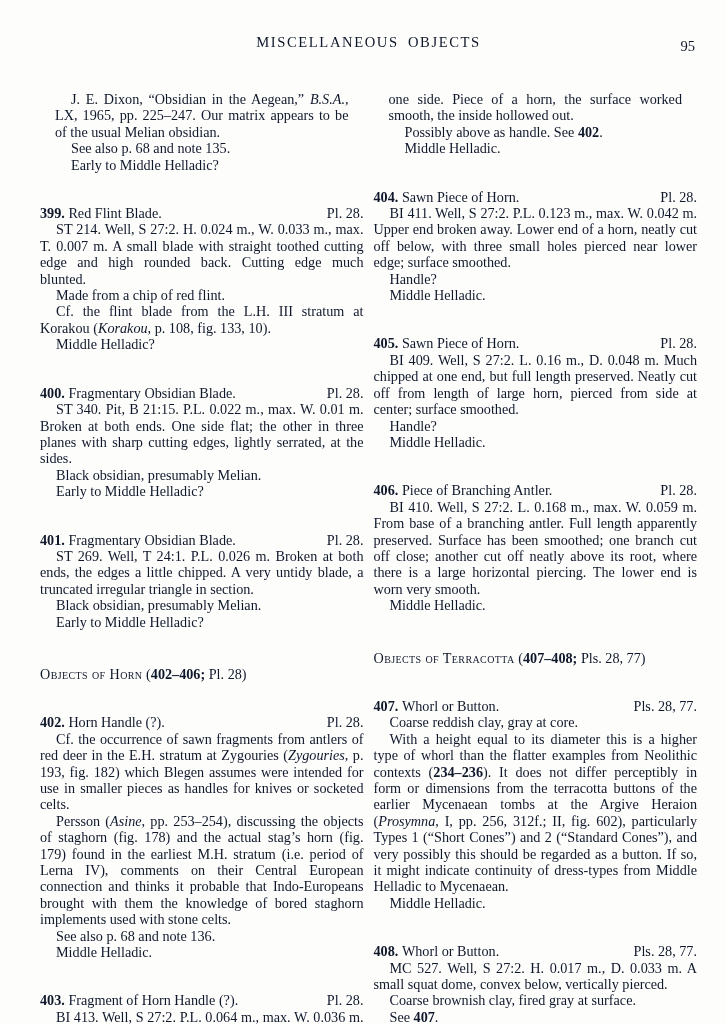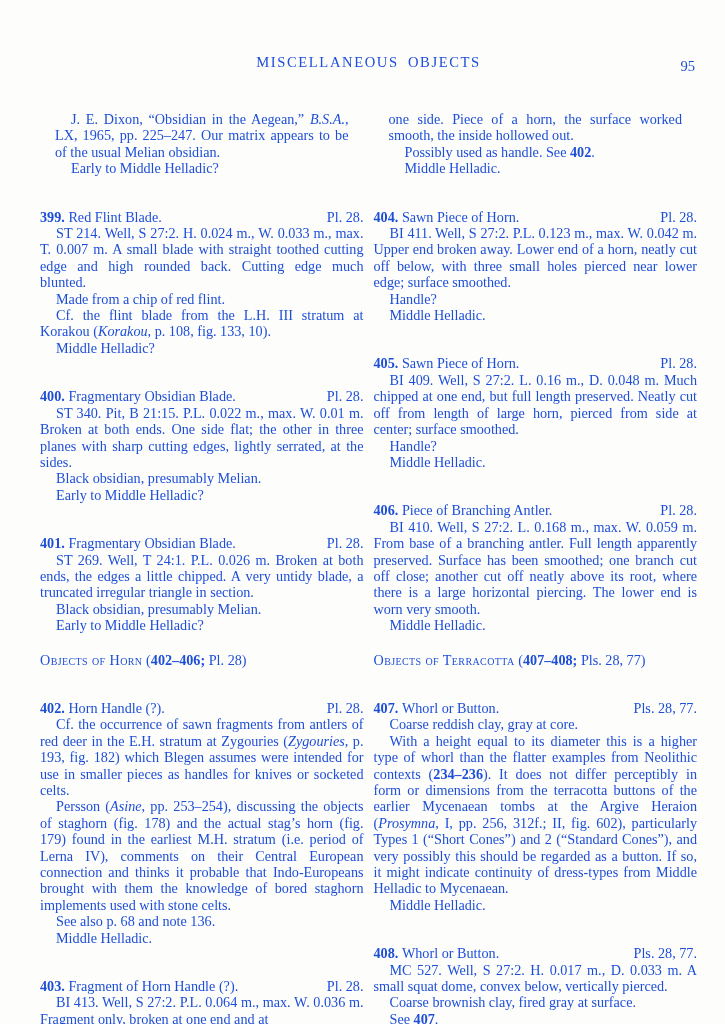--- a/index.html
+++ b/index.html
@@ -2,25 +2,25 @@
 <html><head>
 <meta charset="utf-8">
 <style>
   html, body { margin: 0; padding: 0; background: #ffffff; }
   .page {
     position: relative;
     width: 725px;
     height: 1024px;
     box-sizing: border-box;
     background: #fdfdfc;
-    color: #1d4ed8;
+    color: #0f172a;
     font-family: "Liberation Serif", "DejaVu Serif", serif;
     font-size: 14.2px;
     line-height: 16.4px;
-    padding: 54px 28px 0 40px;
+    padding: 34px 28px 0 40px;
     overflow: hidden;
   }
   .page-header {
     position: relative;
     text-align: center;
     margin-bottom: 24px;
     height: 18px;
   }
   .running-title {
     font-size: 14.6px;
@@ -35,37 +35,38 @@
   }
   .columns { display: flex; gap: 10px; }
   .col { flex: 1 1 0; min-width: 0; text-align: justify; }
   .para { margin: 0; text-indent: 16px; }
   .para.noindent { text-indent: 0; }
   .entry { margin-top: 32px; }
   .para-group { margin: 15px; }
   .entry-head { display: flex; justify-content: space-between; }
   .entry-head .title-part { text-align: left; }
   .entry-head .plate { text-align: left; white-space: nowrap; padding-left: 8px; }
-  .section-heading { margin-top: 18px; margin-bottom: 14px; text-align: left; }
+  .section-heading { margin-top: 36px; margin-bottom: 14px; text-align: left; }
   .sc { font-variant: small-caps; letter-spacing: 0.4px; }
   .it { font-style: italic; }
   .bd { font-weight: bold; }
 </style>
 </head>
 <body>
 
 <div class="page">
   <div class="page-header">
     <span class="running-title">MISCELLANEOUS OBJECTS</span>
     <span class="page-number">95</span>
   </div>
   <div class="columns">
     <section class="col" id="col-left">
         <div class="para-group">
           <p class="para"><span>J. E. Dixon, “Obsidian in the Aegean,” </span><span class="it">B.S.A.</span><span>, LX, 1965, pp. 225–247. Our matrix appears to be of the usual Melian obsidian.</span></p>
+          <p class="para"><span>See also p. 68 and note 135.</span></p>
           <p class="para"><span>Early to Middle Helladic?</span></p>
         </div>
         <div class="entry">
           <div class="entry-head">
             <span class="title-part"><span class="bd">399. </span><span>Red Flint Blade.</span></span>
             <span class="plate">Pl. 28.</span>
           </div>
           <p class="para"><span>ST 214. Well, S 27:2. H. 0.024 m., W. 0.033 m., max. T. 0.007 m. A small blade with straight toothed cutting edge and high rounded back. Cutting edge much blunted.</span></p>
           <p class="para"><span>Made from a chip of red flint.</span></p>
           <p class="para"><span>Cf. the flint blade from the L.H. III stratum at Korakou (</span><span class="it">Korakou</span><span>, p. 108, fig. 133, 10).</span></p>
@@ -104,21 +105,21 @@
           <div class="entry-head">
             <span class="title-part"><span class="bd">403. </span><span>Fragment of Horn Handle (?).</span></span>
             <span class="plate">Pl. 28.</span>
           </div>
           <p class="para"><span>BI 413. Well, S 27:2. P.L. 0.064 m., max. W. 0.036 m. Fragment only, broken at one end and at</span></p>
         </div>
       </section>
     <section class="col" id="col-right">
         <div class="para-group">
           <p class="para noindent"><span>one side. Piece of a horn, the surface worked smooth, the inside hollowed out.</span></p>
-          <p class="para"><span>Possibly used as handle. See </span><span class="bd">402</span><span>.</span></p>
+          <p class="para"><span>Possibly above as handle. See </span><span class="bd">402</span><span>.</span></p>
           <p class="para"><span>Middle Helladic.</span></p>
         </div>
         <div class="entry">
           <div class="entry-head">
             <span class="title-part"><span class="bd">404. </span><span>Sawn Piece of Horn.</span></span>
             <span class="plate">Pl. 28.</span>
           </div>
           <p class="para"><span>BI 411. Well, S 27:2. P.L. 0.123 m., max. W. 0.042 m. Upper end broken away. Lower end of a horn, neatly cut off below, with three small holes pierced near lower edge; surface smoothed.</span></p>
           <p class="para"><span>Handle?</span></p>
           <p class="para"><span>Middle Helladic.</span></p>

